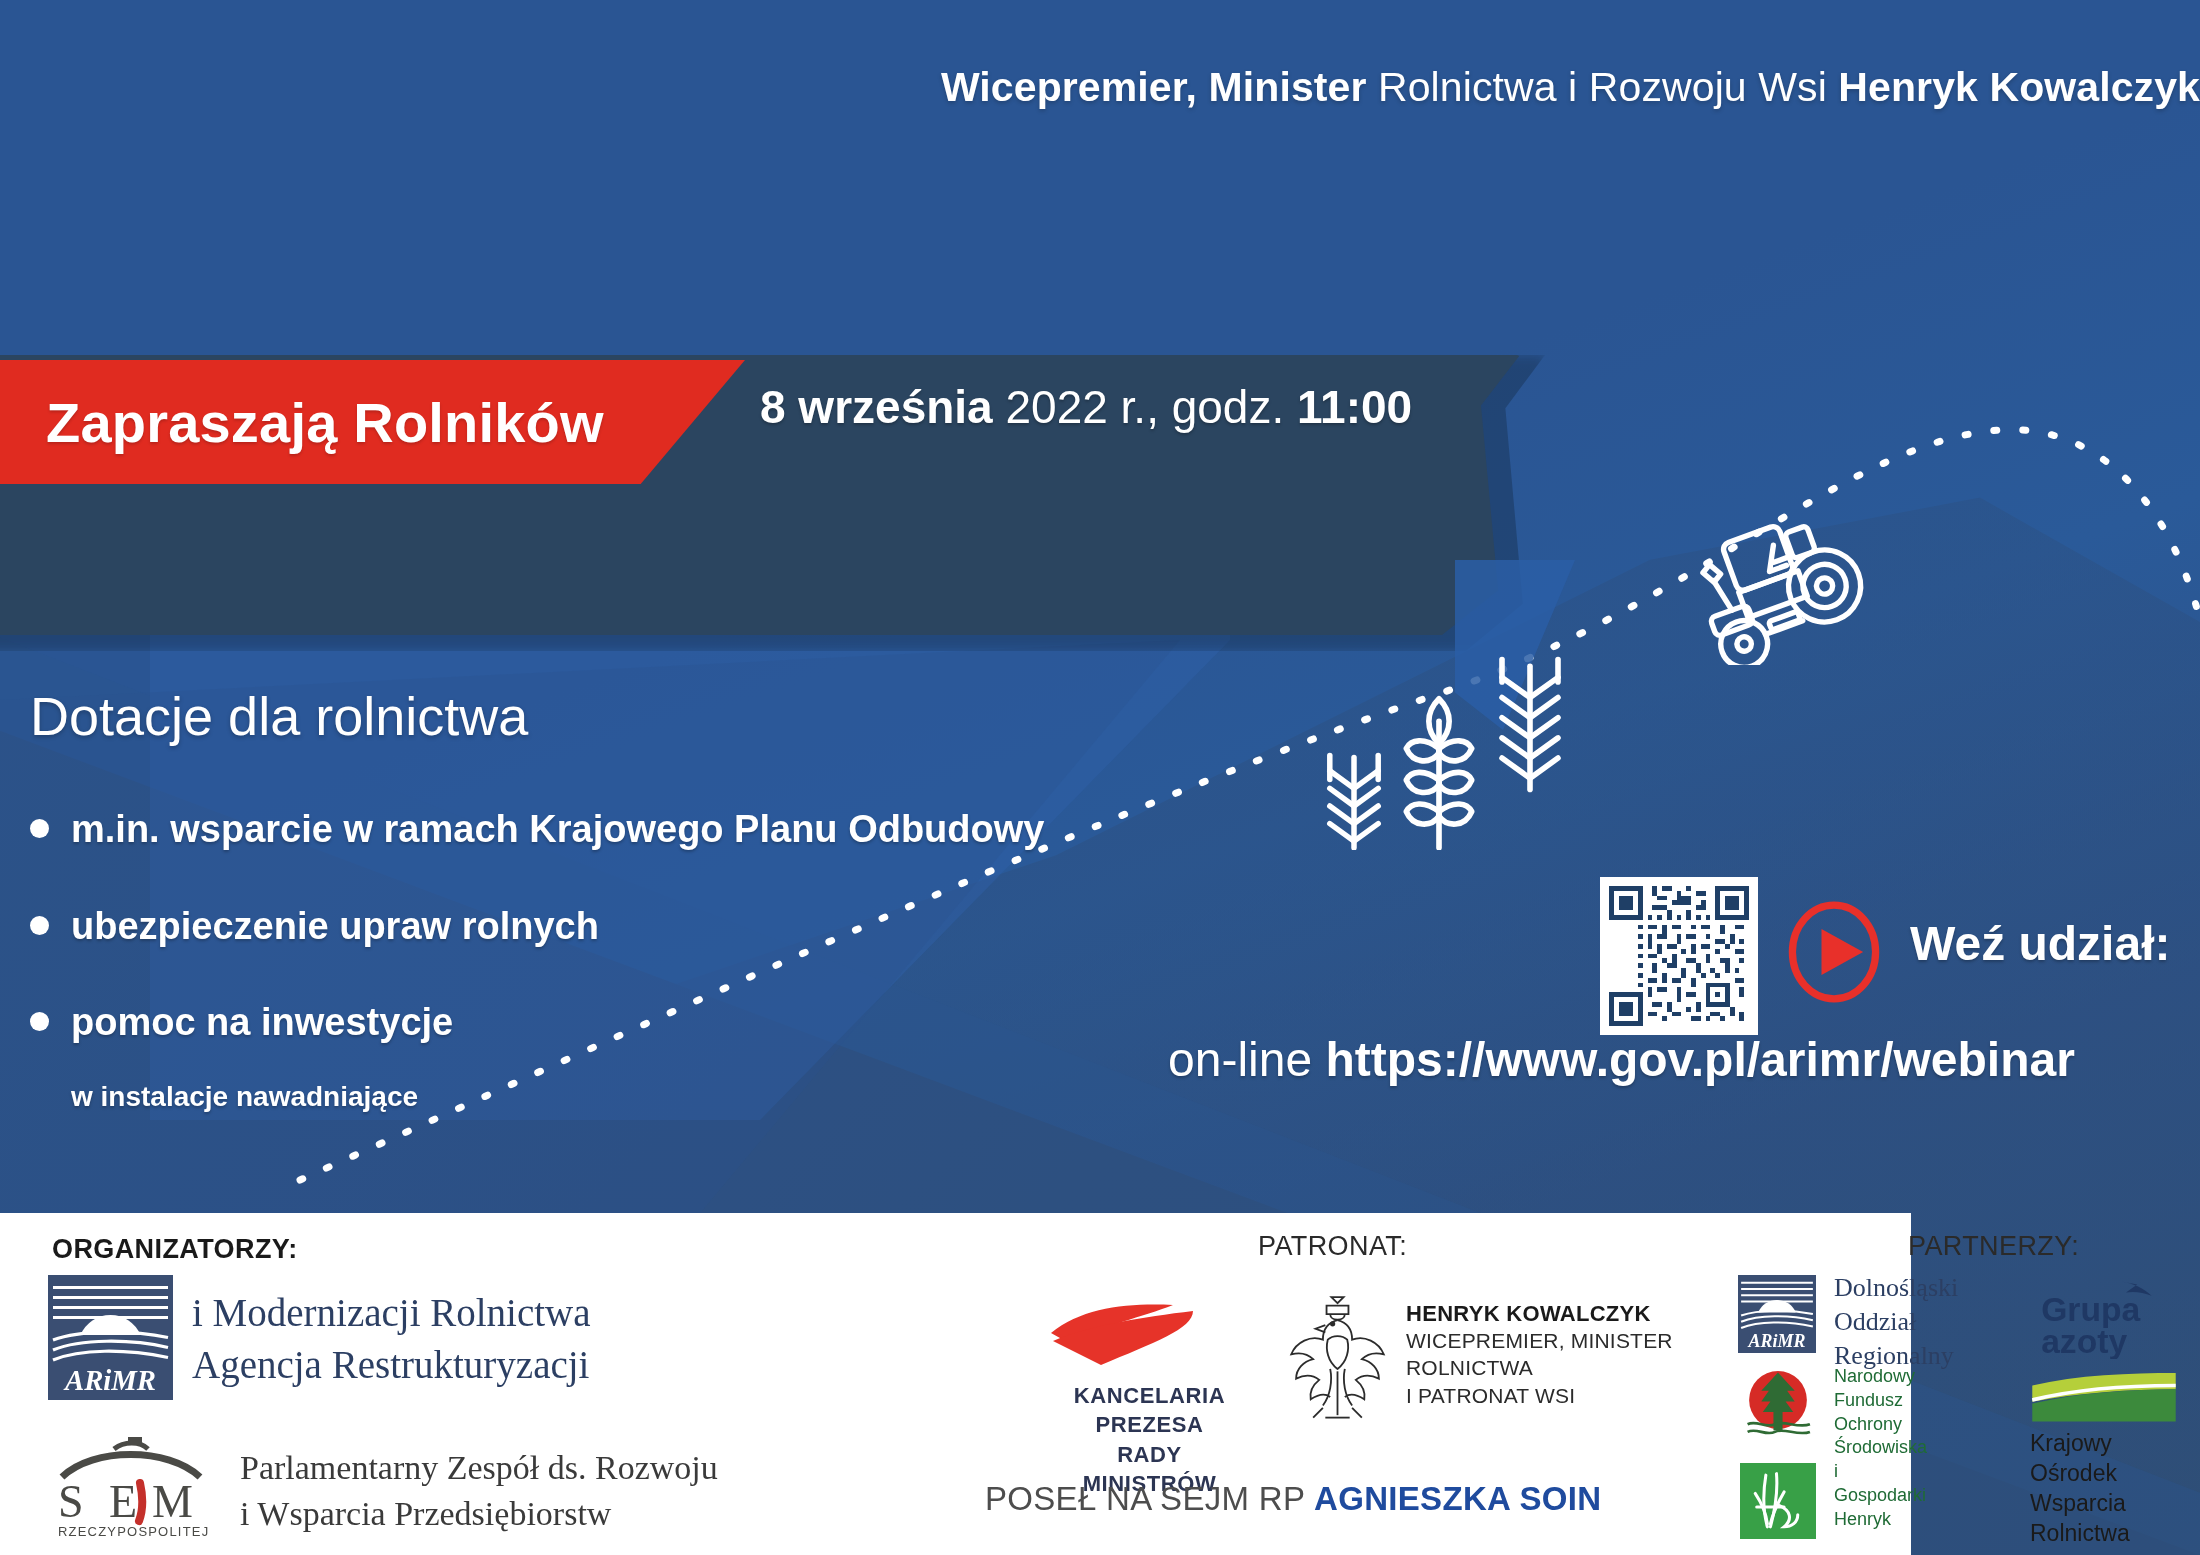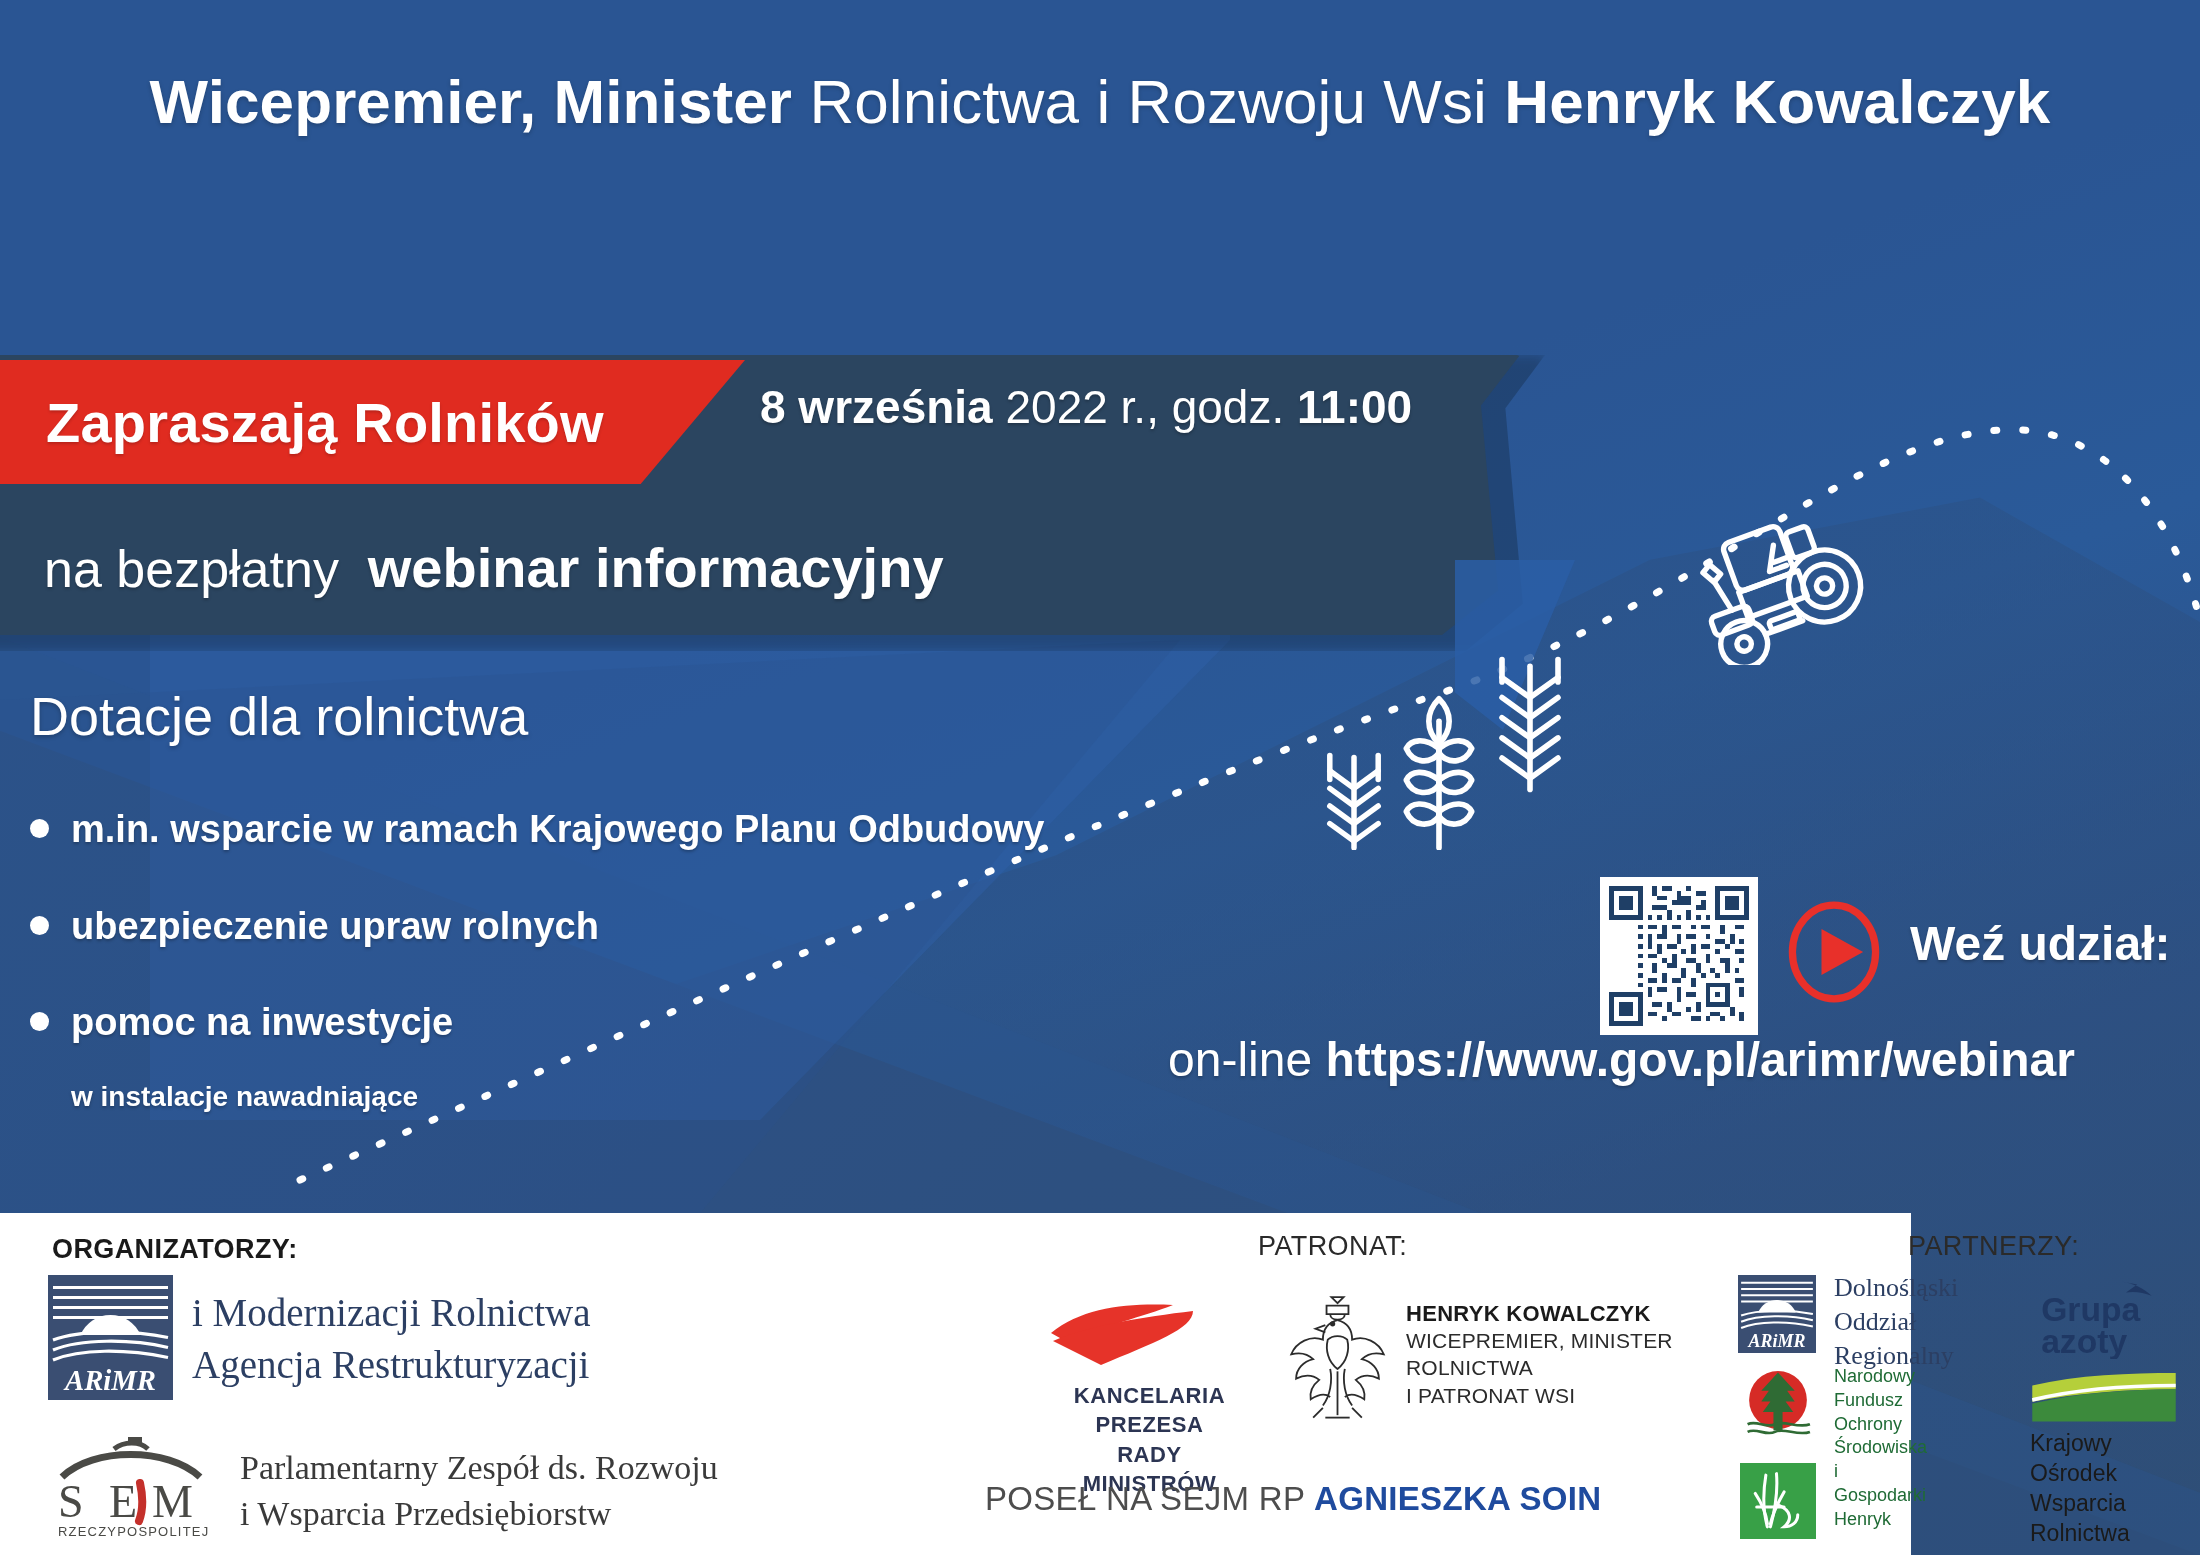--- a/index.html
+++ b/index.html
@@ -57,22 +57,22 @@
     background:#2a5ea6;opacity:.85;
     clip-path:polygon(0 0,100% 0,40% 100%,0 78%);
   }
 
   
   .dotted-path{position:absolute;left:0;top:0;width:2200px;height:1300px;pointer-events:none;}
 
   
   .headline{
     position:absolute;left:0;top:58px;width:2200px;
-    text-align:center;color:#ffffff;
-    font-size:62px;line-height:1.42;letter-spacing:.1px;
+    text-align:right;color:#ffffff;
+    font-size:41px;line-height:1.42;letter-spacing:.1px;
     text-shadow:0 2px 4px rgba(0,0,0,.22);
   }
   .headline .b{font-weight:bold;}
   .headline-line2{margin-top:26px;}
 
   
   .red-tag{
     position:absolute;left:0;top:360px;
     height:124px;width:745px;
     background:#e02b20;
@@ -250,23 +250,20 @@
   </div>
 
   <div class="red-tag">
     <span>Zapraszają Rolników</span>
   </div>
 
   <div class="date-line">
     <span class="b">8 września</span><span> 2022 r., godz. </span><span class="b">11:00</span>
   </div>
 
-  <div class="webinar-line">
-    <span>na bezpłatny</span>&nbsp;&nbsp;<span class="b">webinar informacyjny</span>
-  </div>
 
   <div class="dotacje-title">Dotacje dla rolnictwa</div>
 
   <div class="bullets">
     <div class="bullet">
       <span class="dot"></span>
       <span class="txt">m.in. wsparcie w ramach Krajowego Planu Odbudowy</span>
     </div>
     <div class="bullet">
       <span class="dot"></span>

